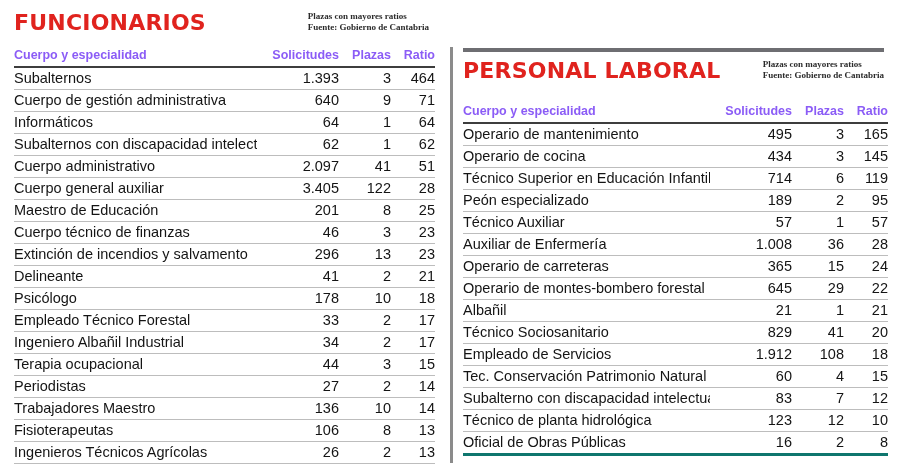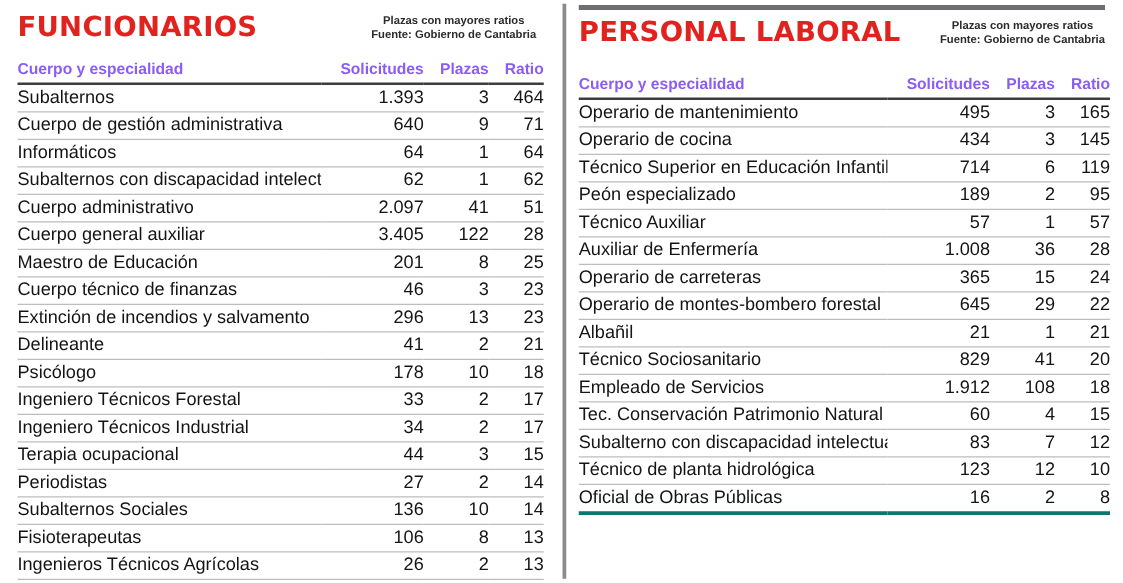--- a/index.html
+++ b/index.html
@@ -25,21 +25,21 @@
   }
 
   .panel {
     position: relative;
     box-sizing: border-box;
     padding: 0 14px 0 14px;
     display: flex;
     flex-direction: column;
   }
   .panel-left  { width: 443px; }
-  .panel-right { width: 455px; padding-left: 20px; }
+  .panel-right { width: 455px; padding-left: 20px; margin-top: 44px; }
 
   
   .panel-right::before {
     content: "";
     position: absolute;
     left: 7px;
     top: 3px;
     bottom: 3px;
     width: 3px;
     background: #8b8b8b;
@@ -63,27 +63,28 @@
     font-family: "DejaVu Sans", sans-serif;
     font-weight: bold;
     font-size: 22px;
     letter-spacing: 0.2px;
     color: #e0231e;
     line-height: 26px;
     white-space: nowrap;
   }
 
   .panel-source {
-    text-align: center;
+    text-align: left;
     font-size: 9px;
     line-height: 11px;
     font-weight: bold;
     color: #2b2b2b;
     padding-top: 1px;
     white-space: nowrap;
+    font-family: Liberation Serif, serif;
   }
 
   table.ratio-table {
     width: 100%;
     border-collapse: collapse;
     table-layout: fixed;
     margin-top: 12px;
     font-size: 14px;
   }
 
@@ -218,45 +219,45 @@
             <td class="col-num num">2</td>
             <td class="col-num num">21</td>
           </tr>
           <tr>
             <td class="col-name">Psicólogo</td>
             <td class="col-num num">178</td>
             <td class="col-num num">10</td>
             <td class="col-num num">18</td>
           </tr>
           <tr>
-            <td class="col-name">Ingeniero Técnicos Forestal</td>
+            <td class="col-name">Empleado Técnico Forestal</td>
             <td class="col-num num">33</td>
             <td class="col-num num">2</td>
             <td class="col-num num">17</td>
           </tr>
           <tr>
-            <td class="col-name">Ingeniero Técnicos Industrial</td>
+            <td class="col-name">Ingeniero Albañil Industrial</td>
             <td class="col-num num">34</td>
             <td class="col-num num">2</td>
             <td class="col-num num">17</td>
           </tr>
           <tr>
             <td class="col-name">Terapia ocupacional</td>
             <td class="col-num num">44</td>
             <td class="col-num num">3</td>
             <td class="col-num num">15</td>
           </tr>
           <tr>
             <td class="col-name">Periodistas</td>
             <td class="col-num num">27</td>
             <td class="col-num num">2</td>
             <td class="col-num num">14</td>
           </tr>
           <tr>
-            <td class="col-name">Subalternos Sociales</td>
+            <td class="col-name">Trabajadores Maestro</td>
             <td class="col-num num">136</td>
             <td class="col-num num">10</td>
             <td class="col-num num">14</td>
           </tr>
           <tr>
             <td class="col-name">Fisioterapeutas</td>
             <td class="col-num num">106</td>
             <td class="col-num num">8</td>
             <td class="col-num num">13</td>
           </tr>

